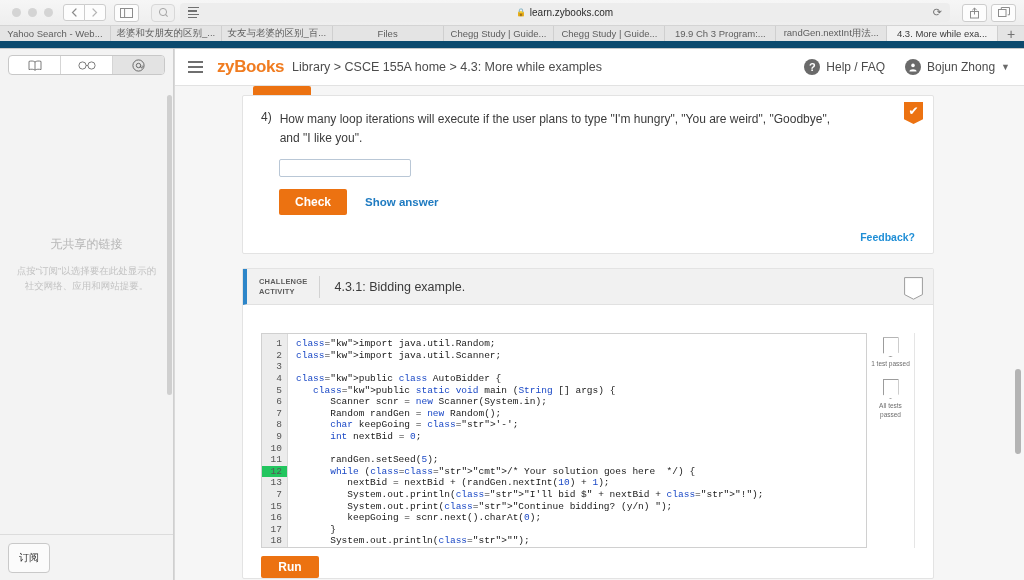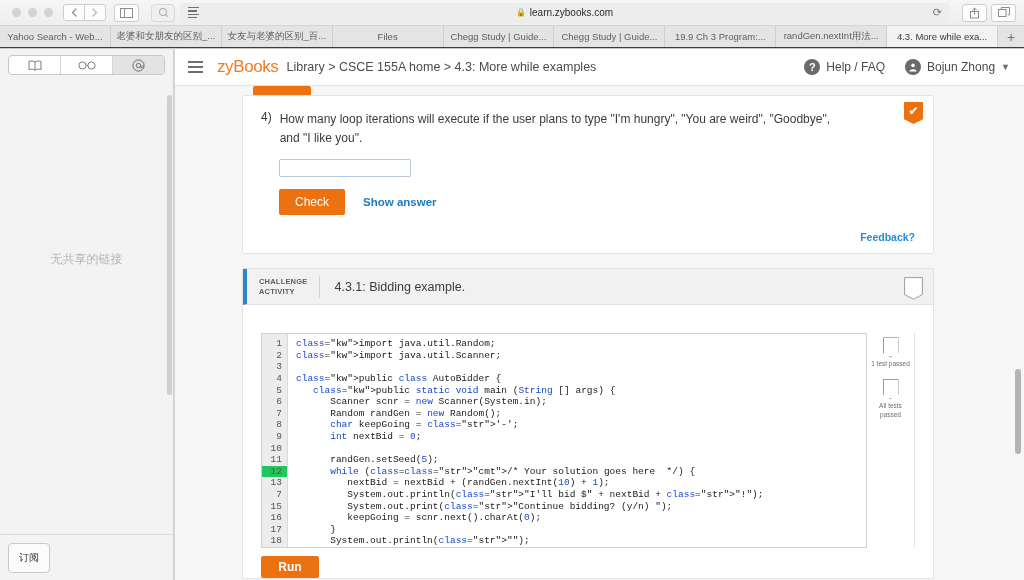--- a/index.html
+++ b/index.html
@@ -94,21 +94,21 @@
   .lock { font-size: 8px; color: #4a4a4a; }
   .reload { position: absolute; right: 8px; color: #6d6d6d; font-size: 11px; }
 
   .right-btns { display: flex; gap: 4px; margin-left: 6px; }
 
   
   .tabstrip {
     height: 22px;
     display: flex;
     background: #ec4899;
-    border-bottom: 1px solid #0c4a6e;
+    border-bottom: 7px solid #0c4a6e;
   }
   .tab {
     flex: 1 1 0;
     min-width: 0;
     display: flex; align-items: center; justify-content: center;
     font-size: 9.5px;
     color: #5d5d5d;
     border-right: 1px solid #cfcfcf;
     background: #e4e4e4;
     padding: 0 6px;
@@ -207,21 +207,21 @@
     height: 37px;
     background: #ffffff;
     border-bottom: 1px solid #e2e2e2;
     display: flex; align-items: center;
     padding: 0 14px;
     flex-shrink: 0;
   }
   .hamburger { display: flex; flex-direction: column; gap: 3px; margin-right: 14px; }
   .hamburger i { width: 15px; height: 2px; background: #6f6f6f; display: block; }
   .zy-logo {
-    font-size: 17px; font-weight: normal; color: #f07c20;
+    font-size: 17px; font-weight: bold; color: #f07c20;
     letter-spacing: -0.4px;
     margin-right: 8px;
   }
   .zy-crumb { font-size: 12.5px; color: #4c4c4c; }
   .zy-header-right {
     margin-left: auto;
     display: flex; align-items: center; gap: 20px;
   }
   .hdr-link {
     display: flex; align-items: center; gap: 6px;
@@ -271,21 +271,21 @@
     border: 1px solid #b9c7d6;
     background: #fff;
     border-radius: 2px;
   }
   .q-actions {
     margin-top: 12px; margin-left: 18px;
     display: flex; align-items: center; gap: 18px;
   }
   .btn-check {
     background: #ec7211; color: #fff;
-    font-size: 12px; font-weight: normal;
+    font-size: 12px; font-weight: bold;
     padding: 6px 16px;
     border-radius: 2px;
     border: none;
     font-family: "Liberation Sans", sans-serif;
   }
   .link-blue {
     font-size: 11.5px; color: #1f7bc1; font-weight: bold;
     text-decoration: none;
   }
   .feedback {
@@ -519,20 +519,21 @@
           <circle cx="6.5" cy="6.5" r="5.6" fill="none" stroke="#5d5d5d" stroke-width="0.9"></circle>
           <circle cx="6.5" cy="6.5" r="2.2" fill="none" stroke="#5d5d5d" stroke-width="0.9"></circle>
           <path d="M8.7 6.5 V8 C8.7 9.3 11 9.3 11 6.5" fill="none" stroke="#5d5d5d" stroke-width="0.9"></path>
         </svg>
       </div>
     </div>
 
 
     <div class="sf-empty">
       <div class="sf-empty-title">无共享的链接</div>
+      <div class="sf-empty-desc">点按“订阅”以选择要在此处显示的社交网络、应用和网站提要。</div>
     </div>
 
     <div class="sf-foot">
       <div class="sf-subscribe">订阅</div>
     </div>
 
     <div class="sf-scroll"></div>
   </div>
 
   <div class="zy-wrap">

